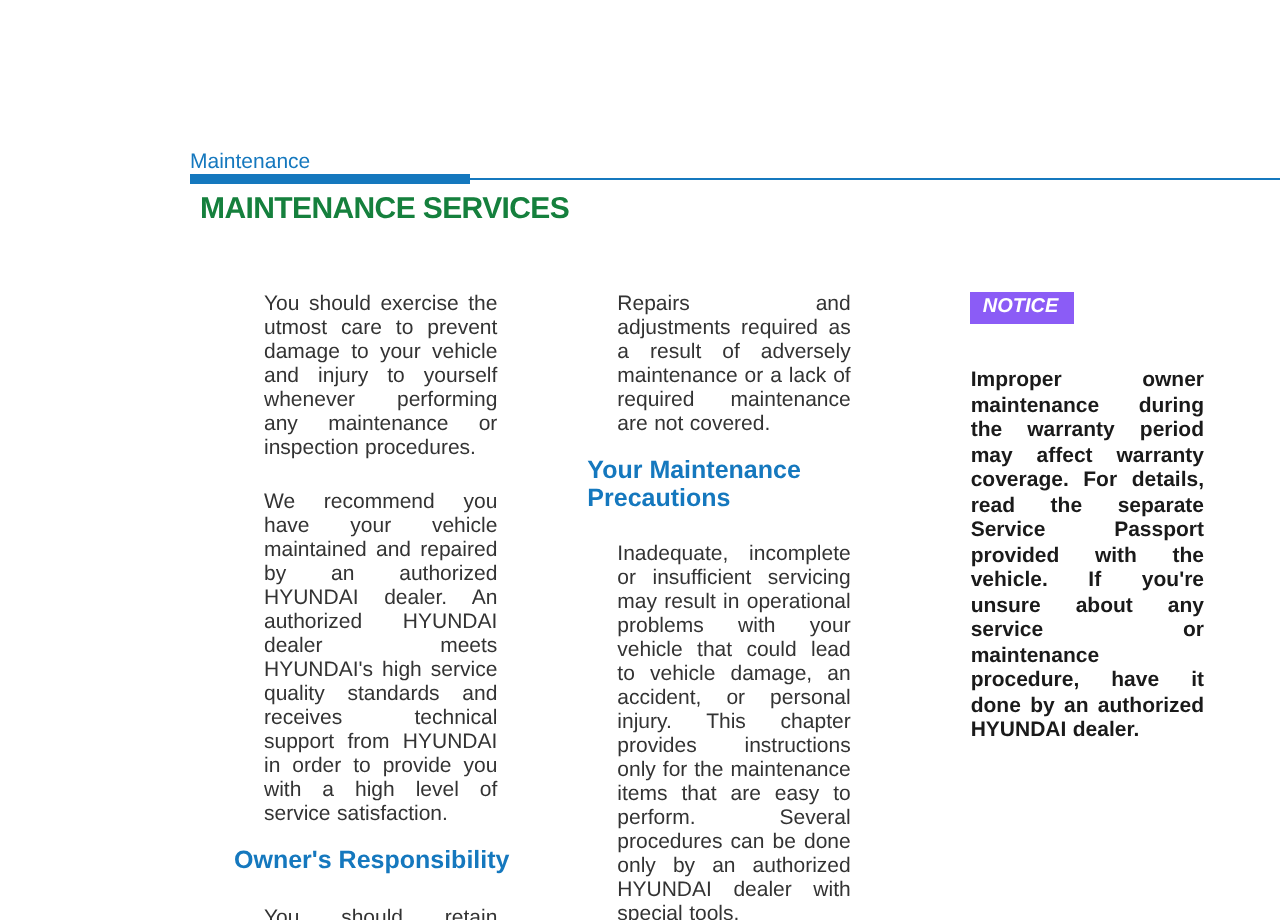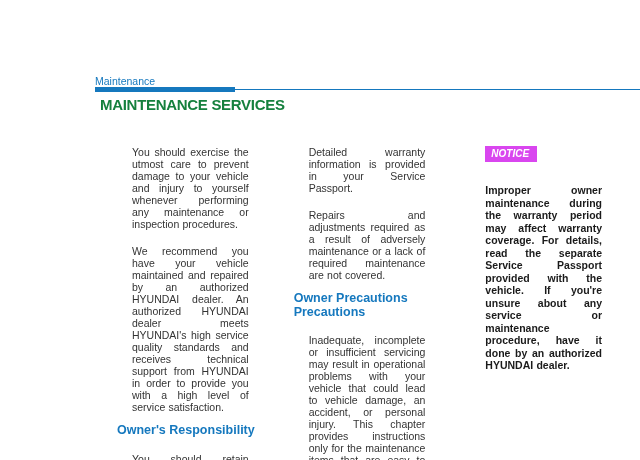--- a/index.html
+++ b/index.html
@@ -61,21 +61,21 @@
   }
   .section-heading {
     font-size: 12.5px;
     font-weight: bold;
     color: #1578be;
     line-height: 13.5px;
     margin: 11px 0 7px 0;
   }
   .notice-label {
     display: inline-block;
-    background: #d946ef;
+    background: #8b5cf6;
     color: #ffffff;
     font-size: 10px;
     font-weight: bold;
     font-style: italic;
     padding: 2px 8px 3px 6px;
     margin-bottom: 7px;
     text-align: center;
   }
   .notice-text {
     font-weight: bold;
@@ -103,23 +103,22 @@
 <div class="columns">
 
   <div class="col">
     <p>You should exercise the utmost care to prevent damage to your vehicle and injury to yourself whenever performing any maintenance or inspection procedures.</p>
     <p>We recommend you have your vehicle maintained and repaired by an authorized HYUNDAI dealer. An authorized HYUNDAI dealer meets HYUNDAI's high service quality standards and receives technical support from HYUNDAI in order to provide you with a high level of service satisfaction.</p>
     <h2 class="section-heading">Owner's Responsibility</h2>
     <p>You should retain documents that show proper maintenance has been performed on your vehicle in accordance with the scheduled maintenance service charts shown on the following pages. You need this information to establish your compliance with the servicing and maintenance requirements of your vehicle warranties.</p>
   </div>
 
   <div class="col">
-    <p>Detailed warranty information is provided in your Service Passport.</p>
     <p>Repairs and adjustments required as a result of adversely maintenance or a lack of required maintenance are not covered.</p>
-    <h2 class="section-heading">Owner Precautions Precautions</h2>
+    <h2 class="section-heading">Your Maintenance Precautions</h2>
     <p>Inadequate, incomplete or insufficient servicing may result in operational problems with your vehicle that could lead to vehicle damage, an accident, or personal injury. This chapter provides instructions only for the maintenance items that are easy to perform. Several procedures can be done only by an authorized HYUNDAI dealer with special tools.</p>
   </div>
 
   <div class="col">
     <div class="notice-label">NOTICE</div>
     <p class="notice-text">Improper owner maintenance during the warranty period may affect warranty coverage. For details, read the separate Service Passport provided with the vehicle. If you're unsure about any service or maintenance procedure, have it done by an authorized HYUNDAI dealer.</p>
   </div>
 
 </div>
 

